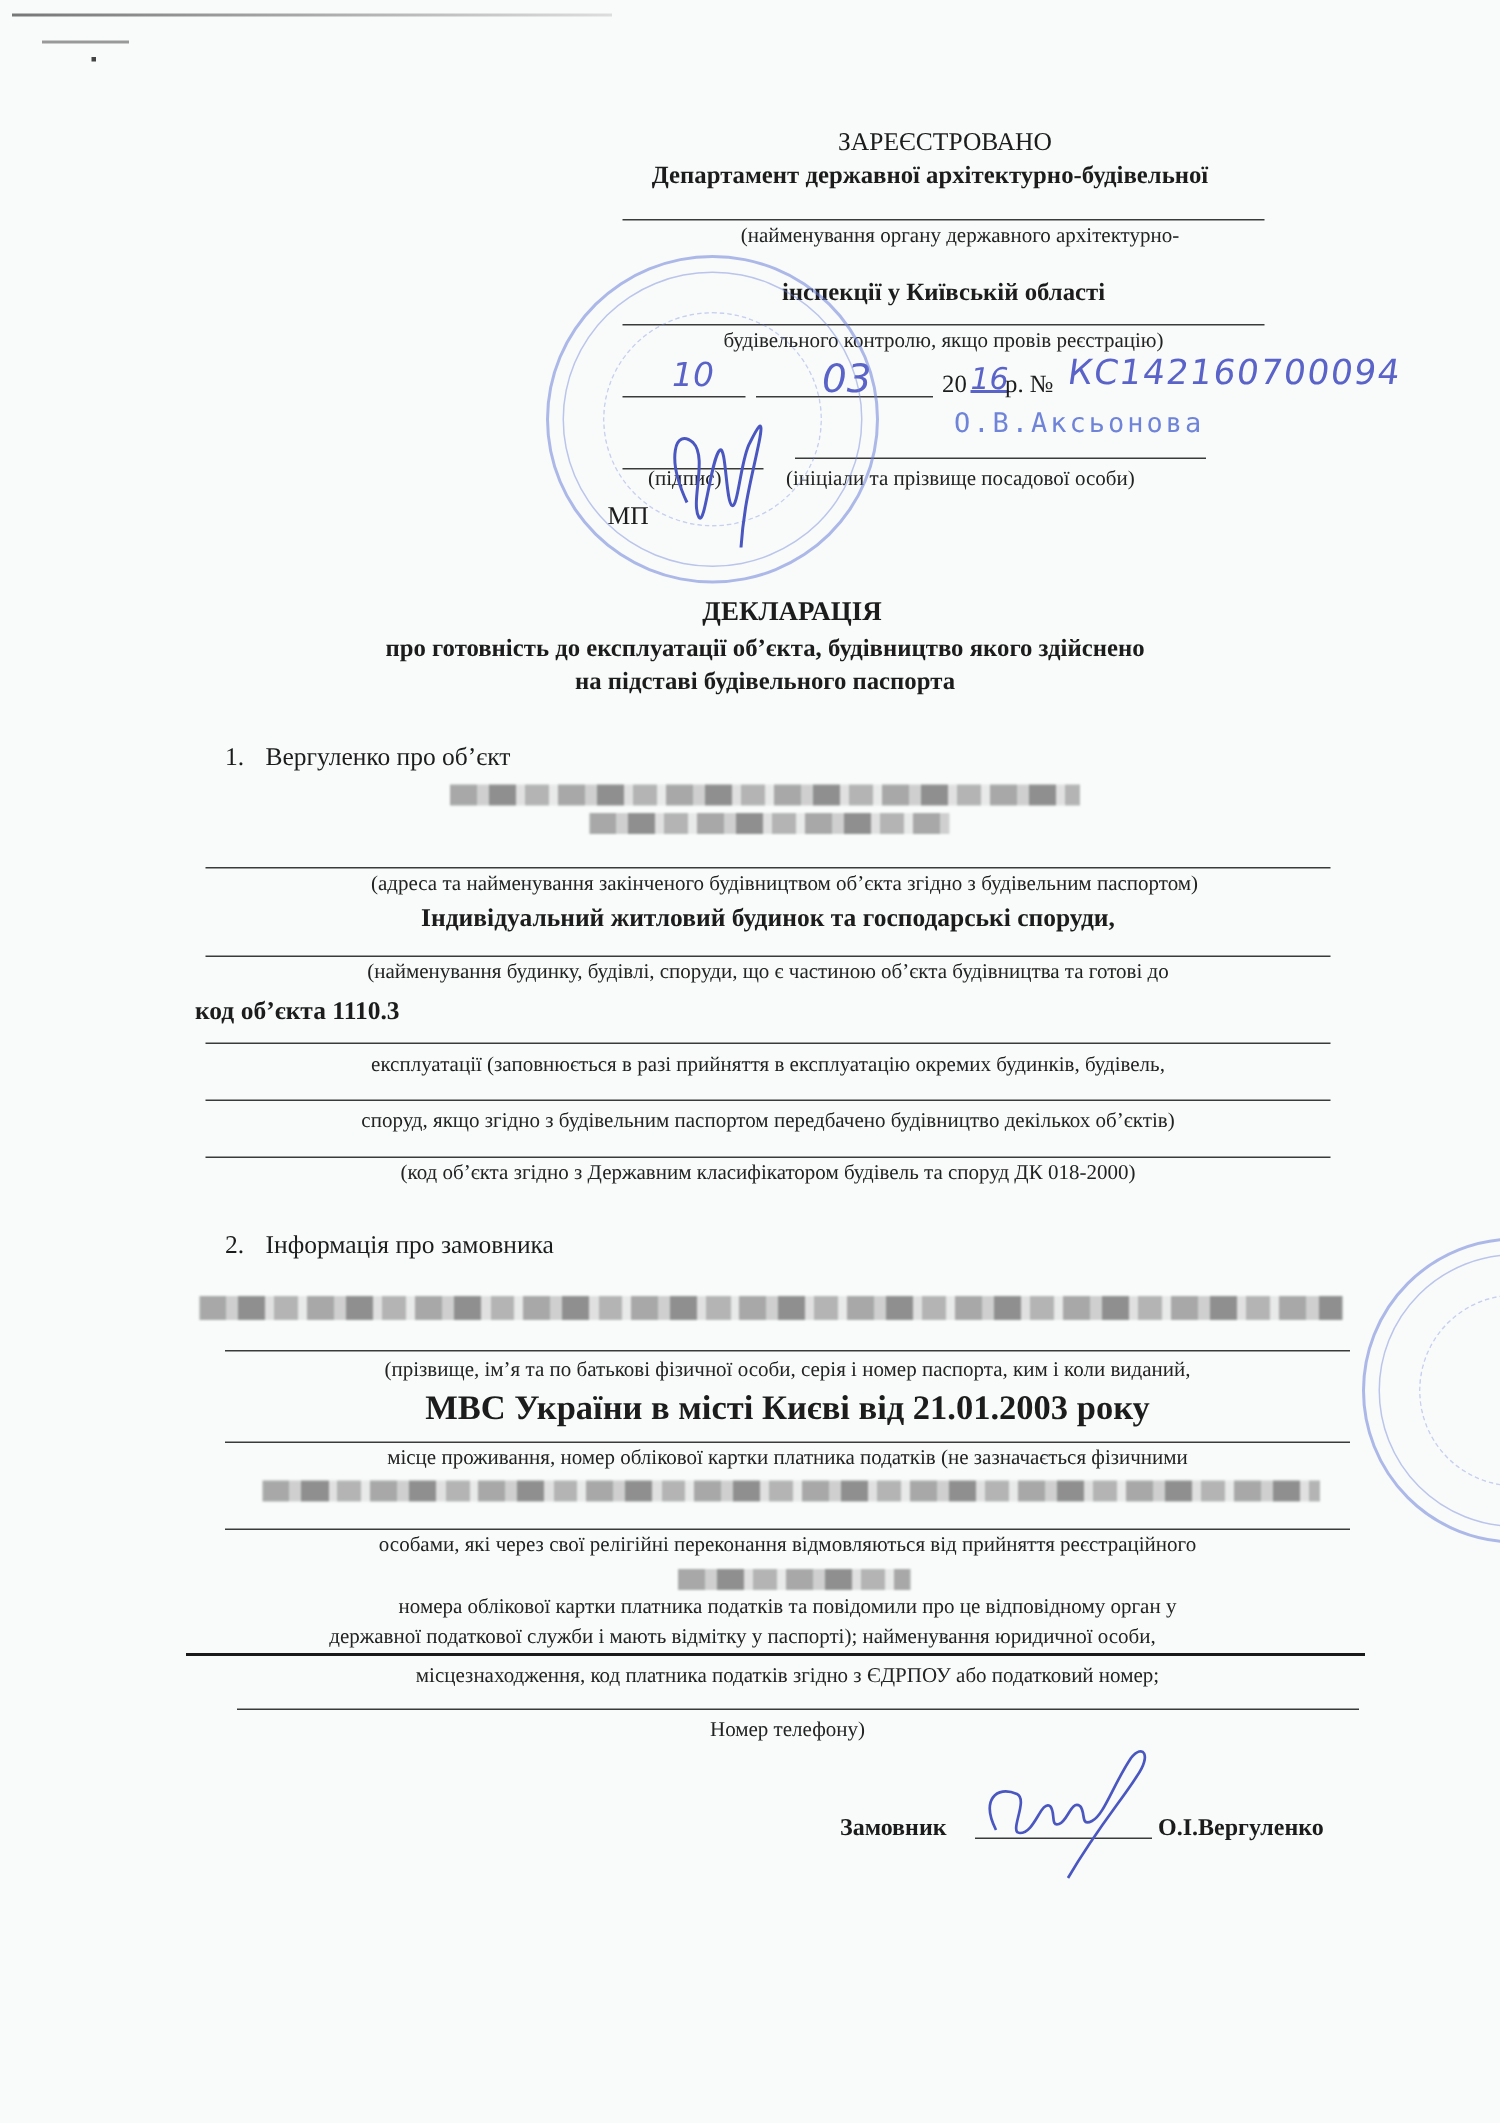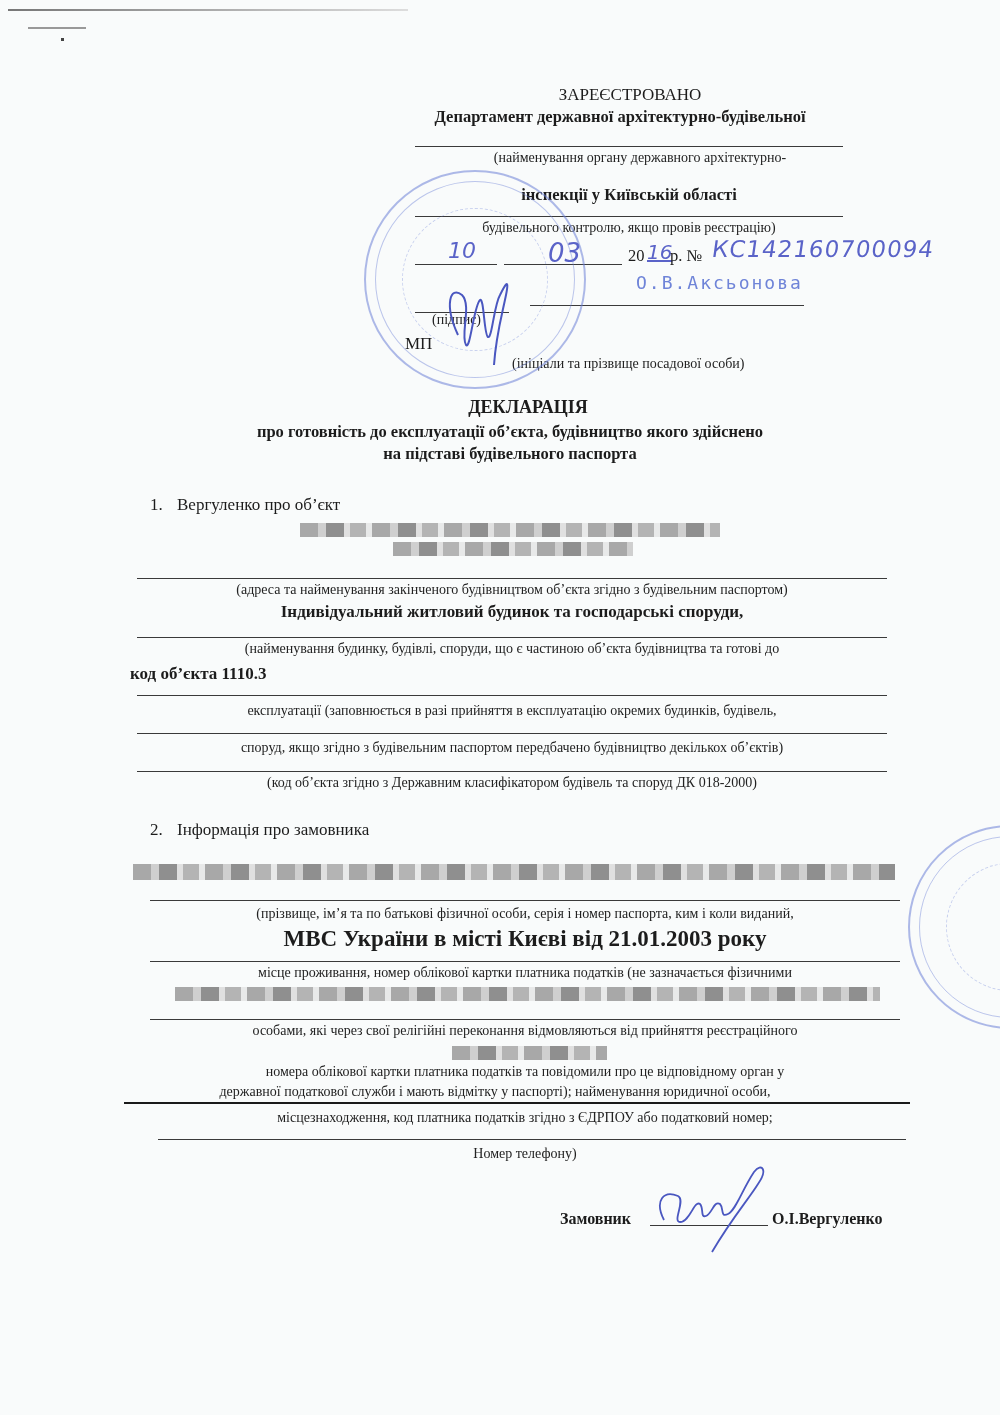--- a/index.html
+++ b/index.html
@@ -45,41 +45,41 @@
 <div class="t h16" style="left:628px;top:246px;">20</div>
 <div class="t hand" style="left:647px;top:240px;font-size:20px;text-decoration:underline;">16</div>
 <div class="t h16" style="left:670px;top:246px;">р. №</div>
 <div class="t hand" style="left:712px;top:236px;font-size:23px;font-style:normal;letter-spacing:1px;transform:skewX(-8deg);">КС142160700094</div>
 
 <div class="t stamp-text" style="left:636px;top:272px;font-size:18px;">О.В.Аксьонова</div>
 
 <div class="line" style="left:415px;top:312px;width:94px;"></div>
 <div class="line" style="left:530px;top:305px;width:274px;"></div>
 <div class="t caption" style="left:432px;top:312px;">(підпис)</div>
-<div class="t caption" style="left:512px;top:312px;margin-top:44px;">(ініціали та прізвище посадової особи)</div>
+<div class="t caption" style="left:524px;top:312px;">(ініціали та прізвище посадової особи)</div>
 <div class="t" style="left:405px;top:334px;font-size:17px;">МП</div>
 
 <div class="stamp" style="left:364px;top:170px;width:218px;height:215px;"></div>
 
 <svg class="abs" style="left:440px;top:265px;" width="80" height="110" viewBox="0 0 80 110">
   <path d="M18 70 C4 40,10 20,22 30 C32 40,20 70,26 80 C30 86,34 40,40 35 C44 32,44 70,48 72 C52 74,54 40,60 30 C64 22,70 10,66 30 C62 50,56 70,54 100" fill="none" stroke="#4a57c0" stroke-width="2"></path>
 </svg>
 
 <div class="t center bold" style="left:0;top:397px;width:1000px;font-size:18px;padding-left:28px;">ДЕКЛАРАЦІЯ</div>
 <div class="t center bold h16" style="left:0;top:422px;width:1020px;">про готовність до експлуатації об’єкта, будівництво якого здійснено</div>
 <div class="t center bold h16" style="left:0;top:444px;width:1020px;">на підставі будівельного паспорта</div>
 
 <div class="t" style="left:150px;top:495px;font-size:17px;">1.</div>
 <div class="t" style="left:177px;top:495px;font-size:17px;">Вергуленко про об’єкт</div>
 
 <div class="redact" style="left:300px;top:523px;width:420px;"></div>
 <div class="redact" style="left:393px;top:542px;width:240px;"></div>
 
 <div class="line" style="left:137px;top:578px;width:750px;"></div>
-<div class="t center caption" style="left:137px;top:582px;width:750px;">(адреса та найменування закінченого будівництвом об’єкта згідно з будівельним паспортом)</div>
+<div class="t center caption" style="left:148px;top:582px;width:750px;">(адреса та найменування закінченого будівництвом об’єкта згідно з будівельним паспортом)</div>
 <div class="t center bold h16" style="left:137px;top:602px;width:750px;font-size:17px;">Індивідуальний житловий будинок та господарські споруди,</div>
 
 <div class="line" style="left:137px;top:637px;width:750px;"></div>
 <div class="t center caption" style="left:137px;top:641px;width:750px;">(найменування будинку, будівлі, споруди, що є частиною об’єкта будівництва та готові до</div>
 <div class="t bold" style="left:130px;top:664px;font-size:17px;">код об’єкта 1110.3</div>
 
 <div class="line" style="left:137px;top:695px;width:750px;"></div>
 <div class="t center caption" style="left:137px;top:703px;width:750px;">експлуатації  (заповнюється в разі прийняття в експлуатацію окремих будинків, будівель,</div>
 
 <div class="line" style="left:137px;top:733px;width:750px;"></div>

